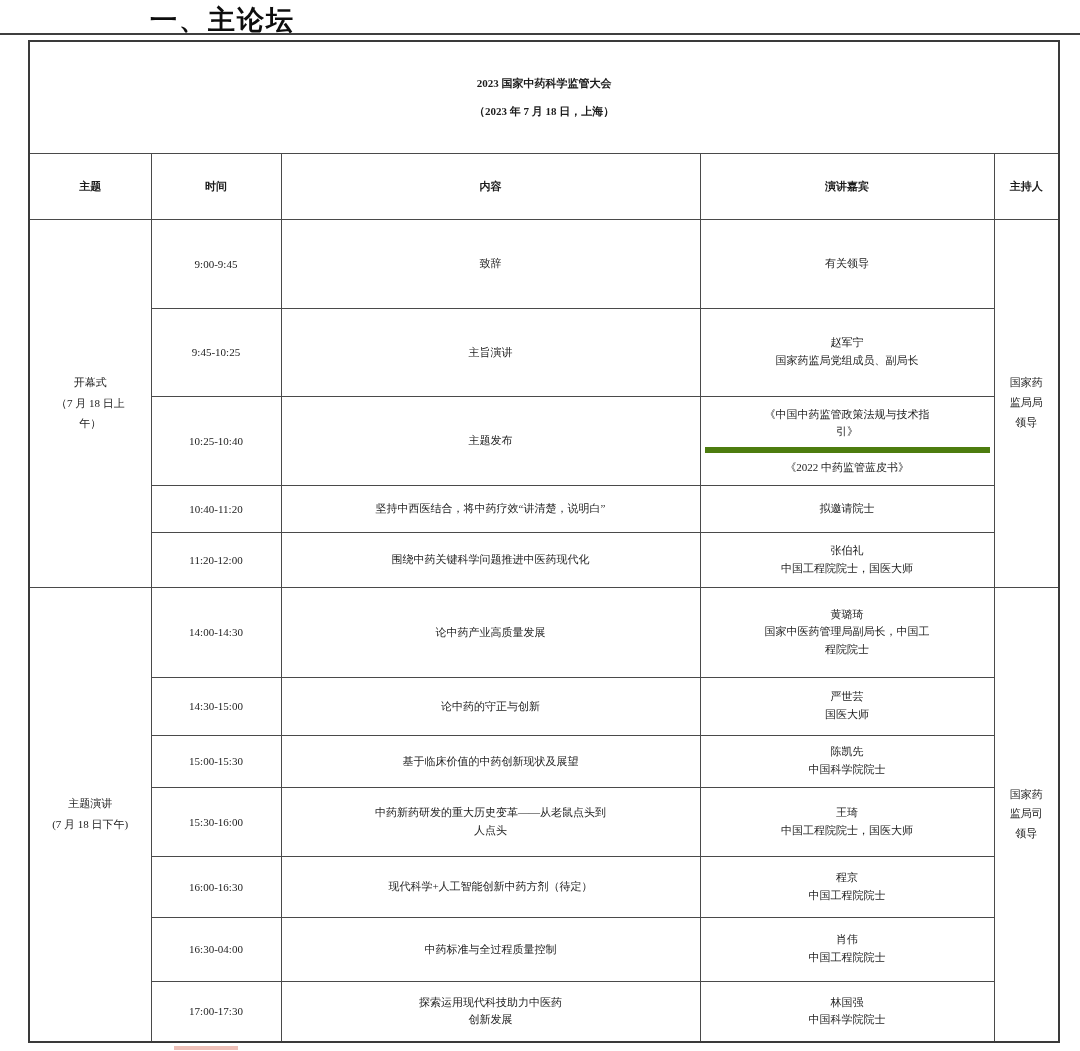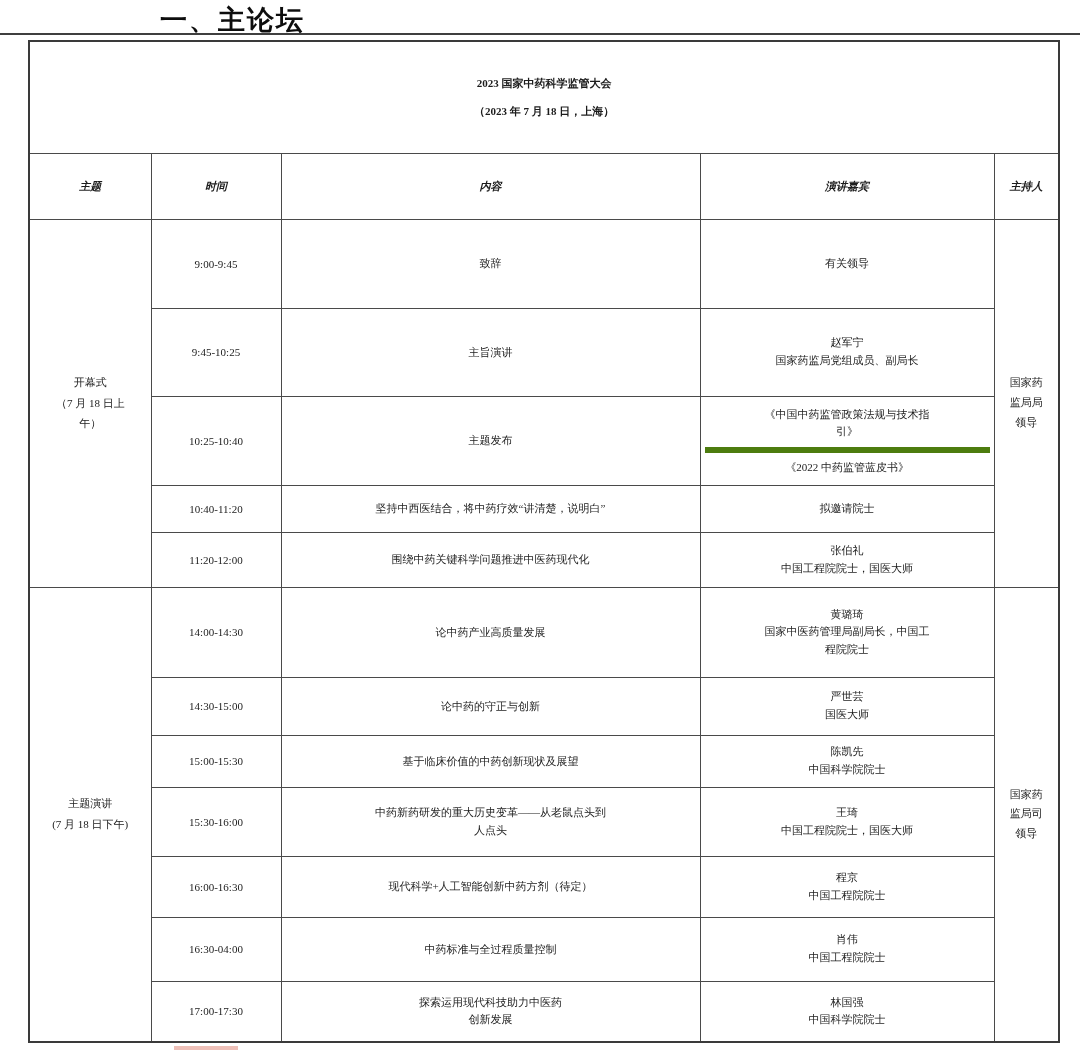--- a/index.html
+++ b/index.html
@@ -8,21 +8,21 @@
     position: relative;
     width: 1080px;
     height: 1051px;
     background: #ffffff;
     overflow: hidden;
     font-family: "Liberation Serif", "DejaVu Serif", serif;
     color: #1c1c1c;
   }
   .heading {
     position: absolute;
-    left: 160px;
+    left: 150px;
     top: 2px;
     font-family: "Liberation Sans", sans-serif;
     font-weight: 700;
     font-size: 27px;
     letter-spacing: 2px;
     color: #0d0d0d;
     white-space: nowrap;
   }
   .heading-rule {
     position: absolute;
@@ -50,21 +50,21 @@
     font-size: 11px;
     padding: 2px 4px;
     overflow: hidden;
   }
   .title-cell {
     font-weight: 700;
     font-size: 19px;
     line-height: 28px;
     white-space: pre-line;
   }
-  th.col-head { font-weight: 700; font-size: 17px; font-style: italic; }
+  th.col-head { font-weight: 700; font-size: 17px; }
   td.time-cell { font-size: 18px; }
   .pre { white-space: pre-line; line-height: 1.6; }
   td.theme-cell {
     font-size: 16px;
     white-space: pre-line;
     line-height: 1.9;
     padding: 2px 2px;
   }
   td.host-cell {
     font-size: 17px;

